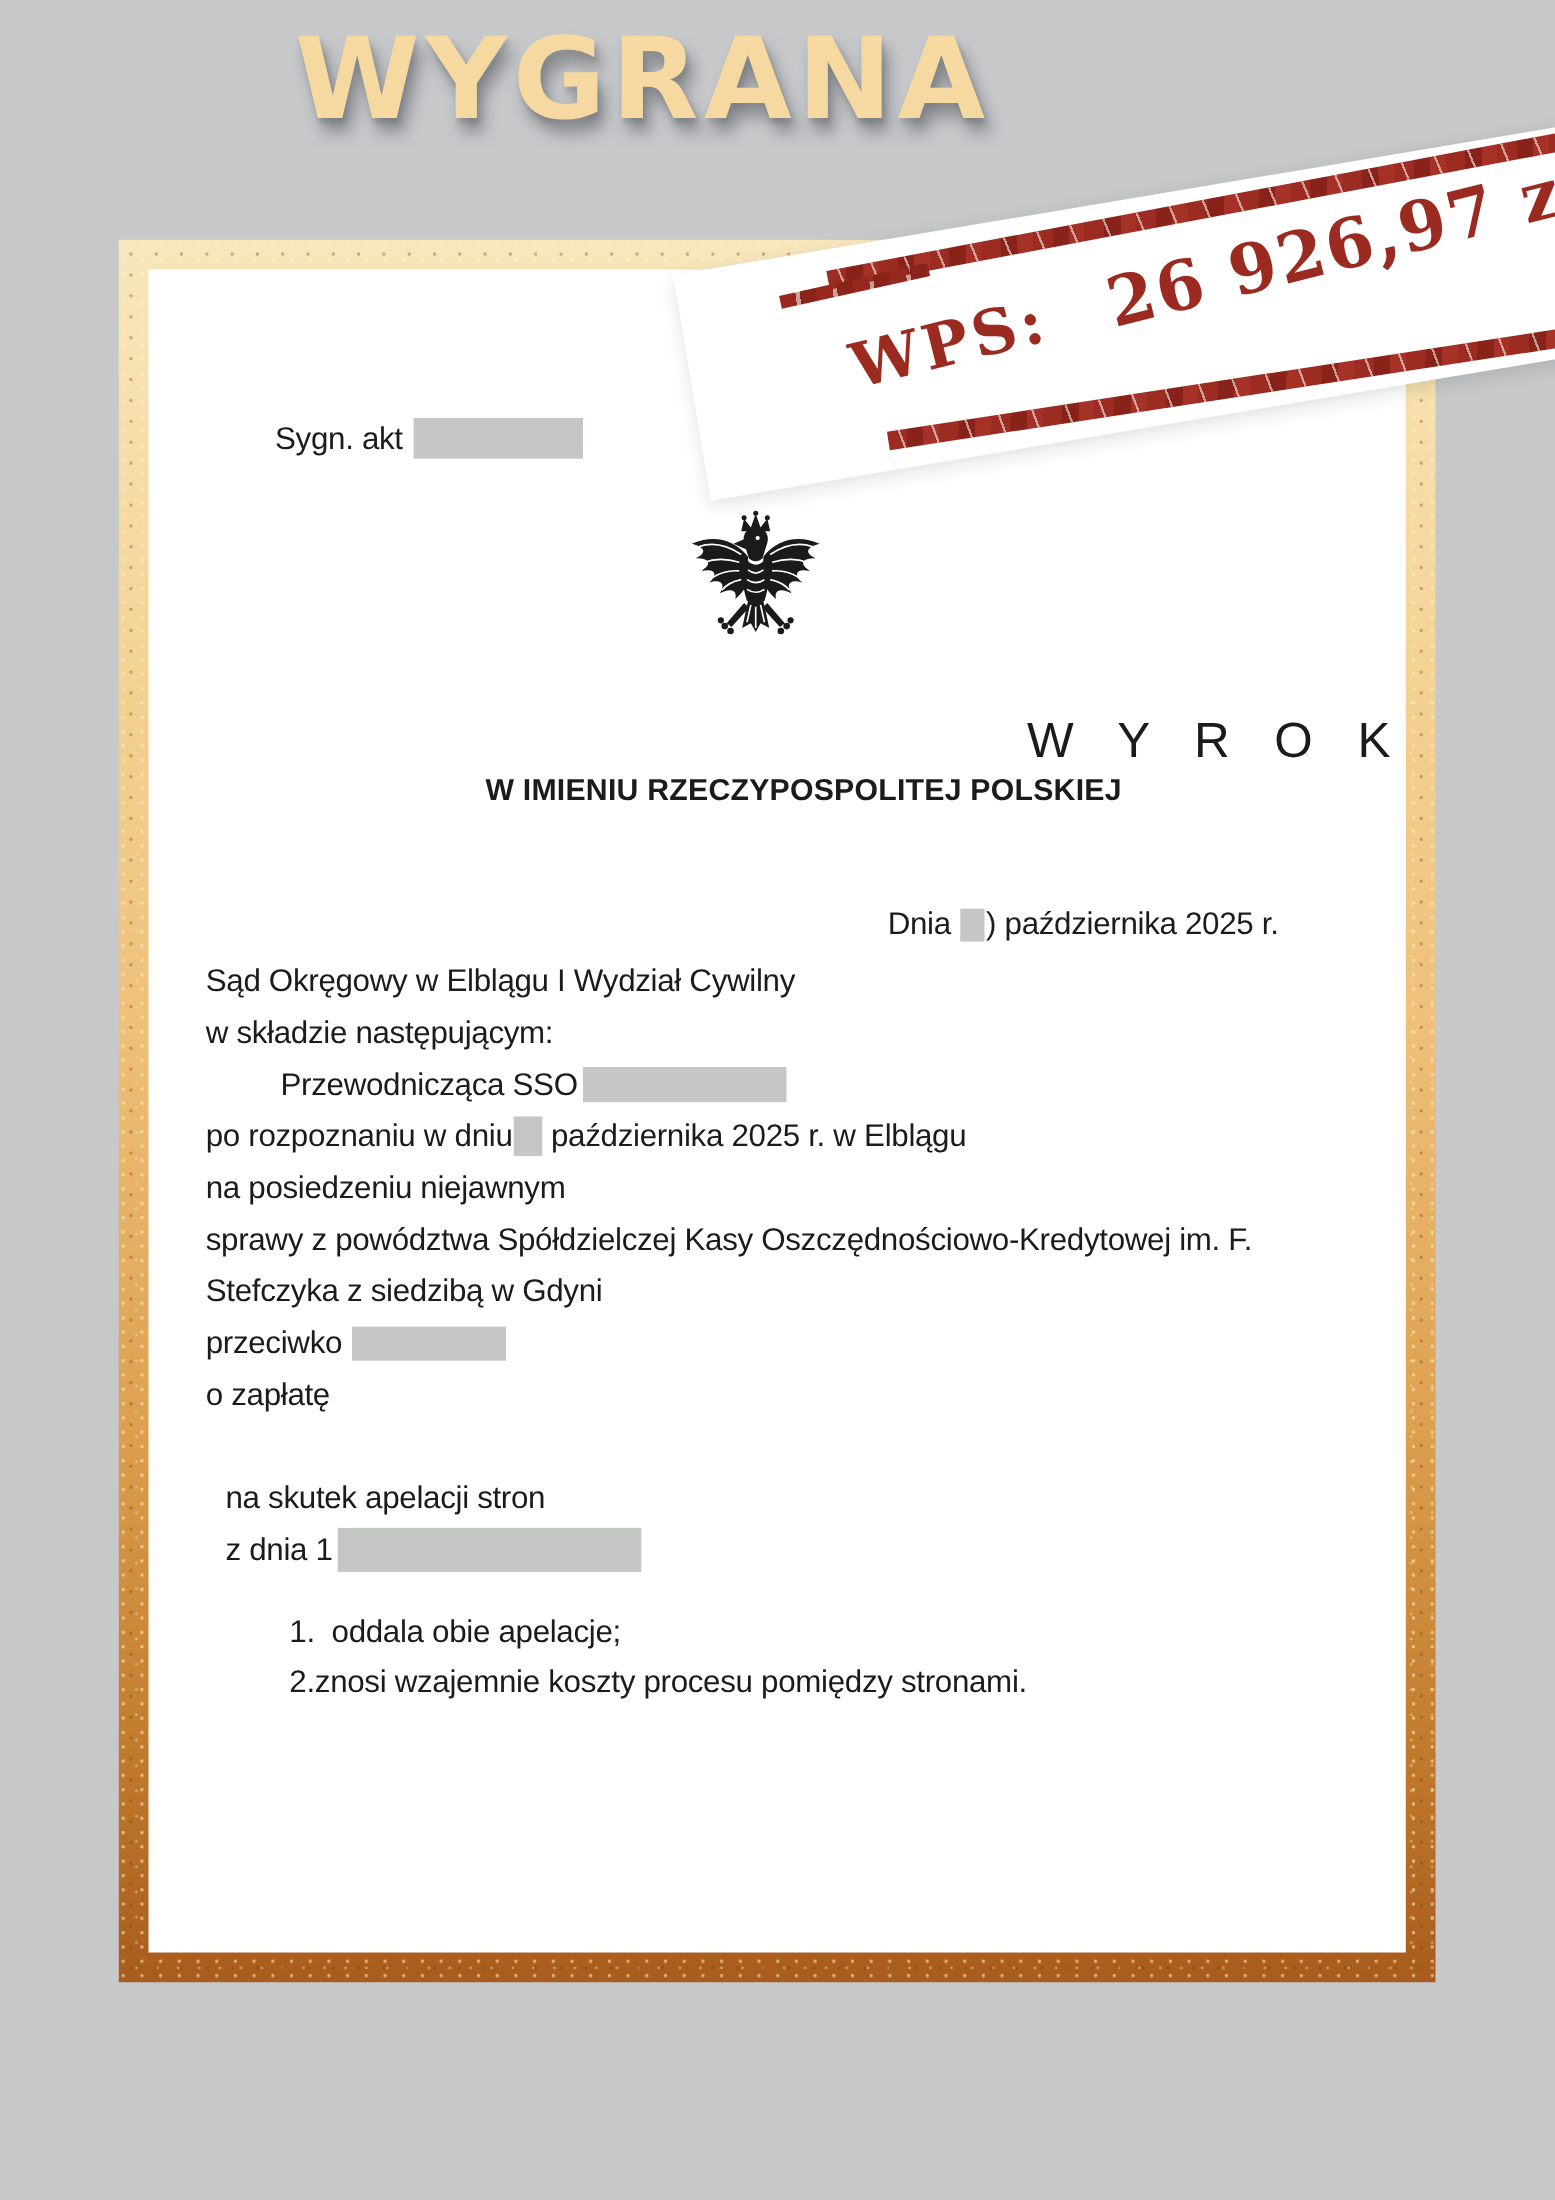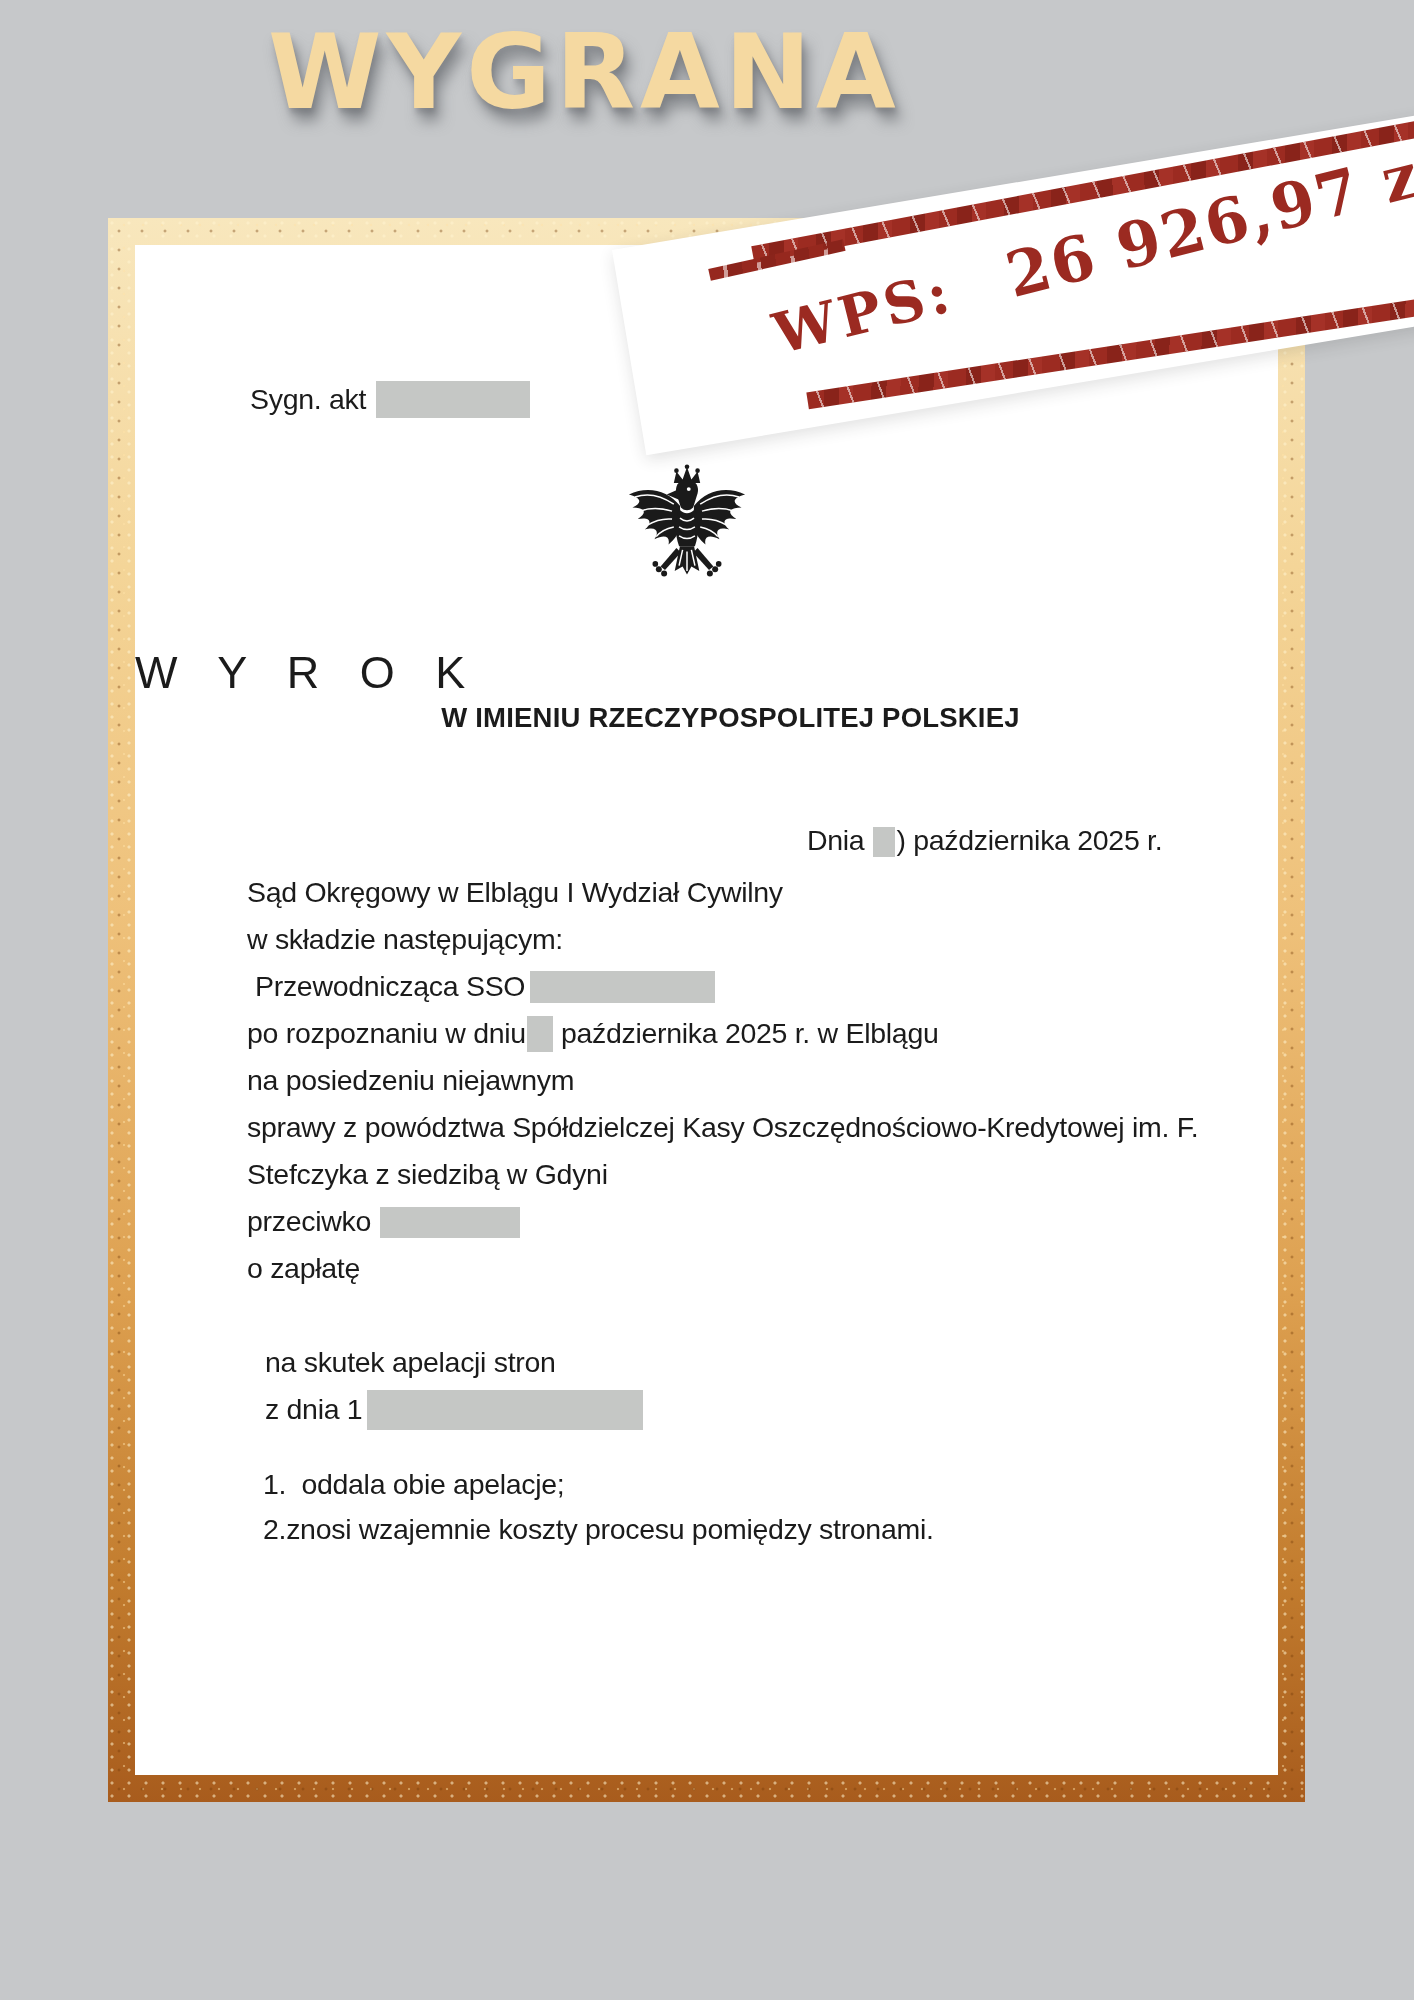--- a/index.html
+++ b/index.html
@@ -53,32 +53,32 @@
   .r-sso{width:185px;height:32px;margin-left:5px;}
   .r-dniu{width:26px;height:36px;vertical-align:-9px;margin:0 8px 0 1px;}
   .r-przeciwko{width:140px;margin-left:9px;}
   .r-zdnia{width:276px;height:40px;vertical-align:-11px;margin-left:5px;}
 
   .sygn-row{margin-top:131px; padding-left:115px;}
   .emblem-wrap{margin:38px 0 0 486px; width:132px; height:146px;}
   .emblem-wrap svg{display:block;width:100%;height:100%;}
 
   .judgment-title{
-    margin-top:40px; text-align:left;
+    margin-top:40px; text-align:right;
     font-size:45px; letter-spacing:14px; line-height:52px; font-weight:400;
     white-space:nowrap;
   }
   .judgment-subtitle{
     text-align:center; font-weight:bold; font-size:27.5px;
     letter-spacing:0.2px; line-height:37px; white-space:nowrap;padding-left:48px;
   }
 
   .date-row{margin-top:84px; padding-left:672px; line-height:40px; white-space:nowrap;}
 
-  .bodyline{padding-left:112px; white-space:nowrap;}
+  .bodyline{padding-left:52px; white-space:nowrap;}
   .intro-block{margin-top:9px;}
   .judge-line{padding-left:120px;}
   .appeal-block{margin-top:47px;margin-left:18px;}
   .ruling-block{margin-top:29px; line-height:45px;}
   .ruling-line{padding-left:128px; white-space:pre;}
 
   
   .stamp{
     position:absolute; left:612px; top:250px; width:880px; height:208px; z-index:5;
     background:var(--paper-white);

